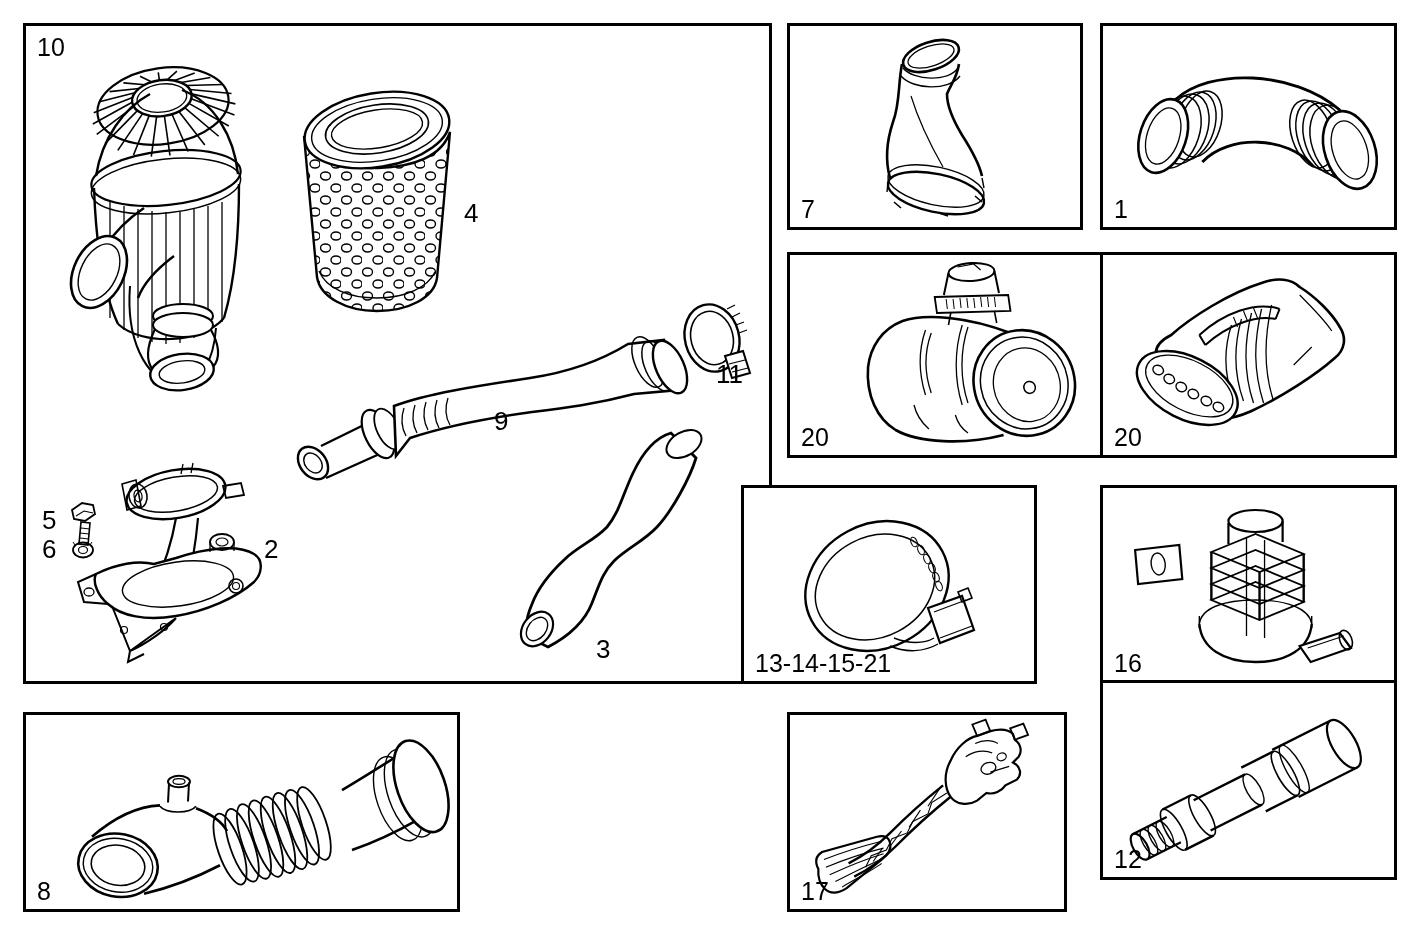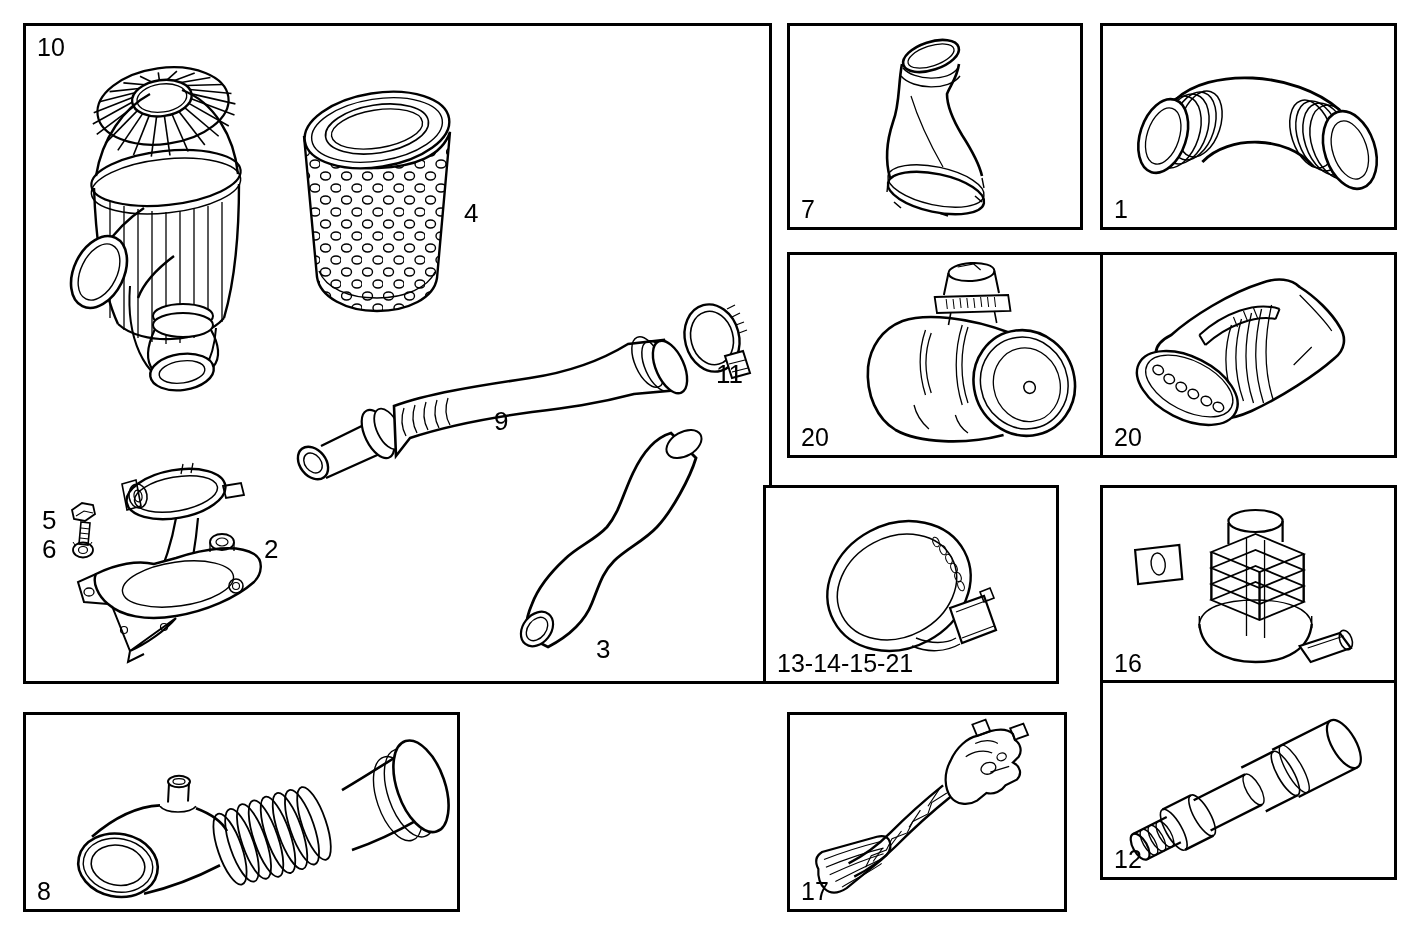--- a/index.html
+++ b/index.html
@@ -247,21 +247,21 @@
       <ellipse cx="90" cy="139" rx="5.5" ry="4.5" transform="rotate(27 90 139)" stroke-width="1.4"></ellipse>
       <ellipse cx="103" cy="146" rx="5.5" ry="4.5" transform="rotate(27 103 146)" stroke-width="1.4"></ellipse>
       <ellipse cx="115" cy="152" rx="5.5" ry="4.5" transform="rotate(27 115 152)" stroke-width="1.4"></ellipse>
       <path d="M96,80 C120,58 152,46 176,54 M102,90 C124,70 152,60 172,64 M96,80 L102,90 M176,54 L172,64" stroke-width="2"></path>
       <path d="M140,56 l4,10 M150,53 l4,10 M130,62 l4,10" stroke-width="1.1"></path>
       <path d="M196,40 C208,52 220,64 228,76 M208,92 L190,110" stroke-width="1.2"></path>
     </svg>
     <span class="plabel">20</span>
   </div>
 
-  <div class="panel" style="left:763px;top:485px;width:296px;height:199px">
+  <div class="panel" style="left:741px;top:485px;width:296px;height:199px">
     <svg viewBox="0 0 290 193" preserveAspectRatio="none" fill="none" stroke="#000" stroke-width="2">
       <ellipse cx="133" cy="98" rx="74" ry="62" transform="rotate(-28 133 98)" stroke-width="2.4"></ellipse>
       <ellipse cx="131" cy="99" rx="62" ry="50" transform="rotate(-28 131 99)" stroke-width="1.5"></ellipse>
       <path d="M184,120 L218,108 L230,142 L196,155 Z" fill="#fff" stroke-width="2.2"></path>
       <path d="M190,124 L222,112 M196,150 L228,138" stroke-width="1.2"></path>
       <path d="M214,104 L224,100 L228,110 L218,114 Z" stroke-width="1.6"></path>
       <path d="M150,150 C165,156 180,156 190,150 M146,158 C162,165 180,164 194,156" stroke-width="1.4"></path>
       <ellipse cx="170" cy="54" rx="3" ry="5" transform="rotate(-22 170 54)" stroke-width="1.1"></ellipse>
       <ellipse cx="177" cy="62" rx="3" ry="5" transform="rotate(-22 177 62)" stroke-width="1.1"></ellipse>
       <ellipse cx="183" cy="71" rx="3" ry="5" transform="rotate(-22 183 71)" stroke-width="1.1"></ellipse>

